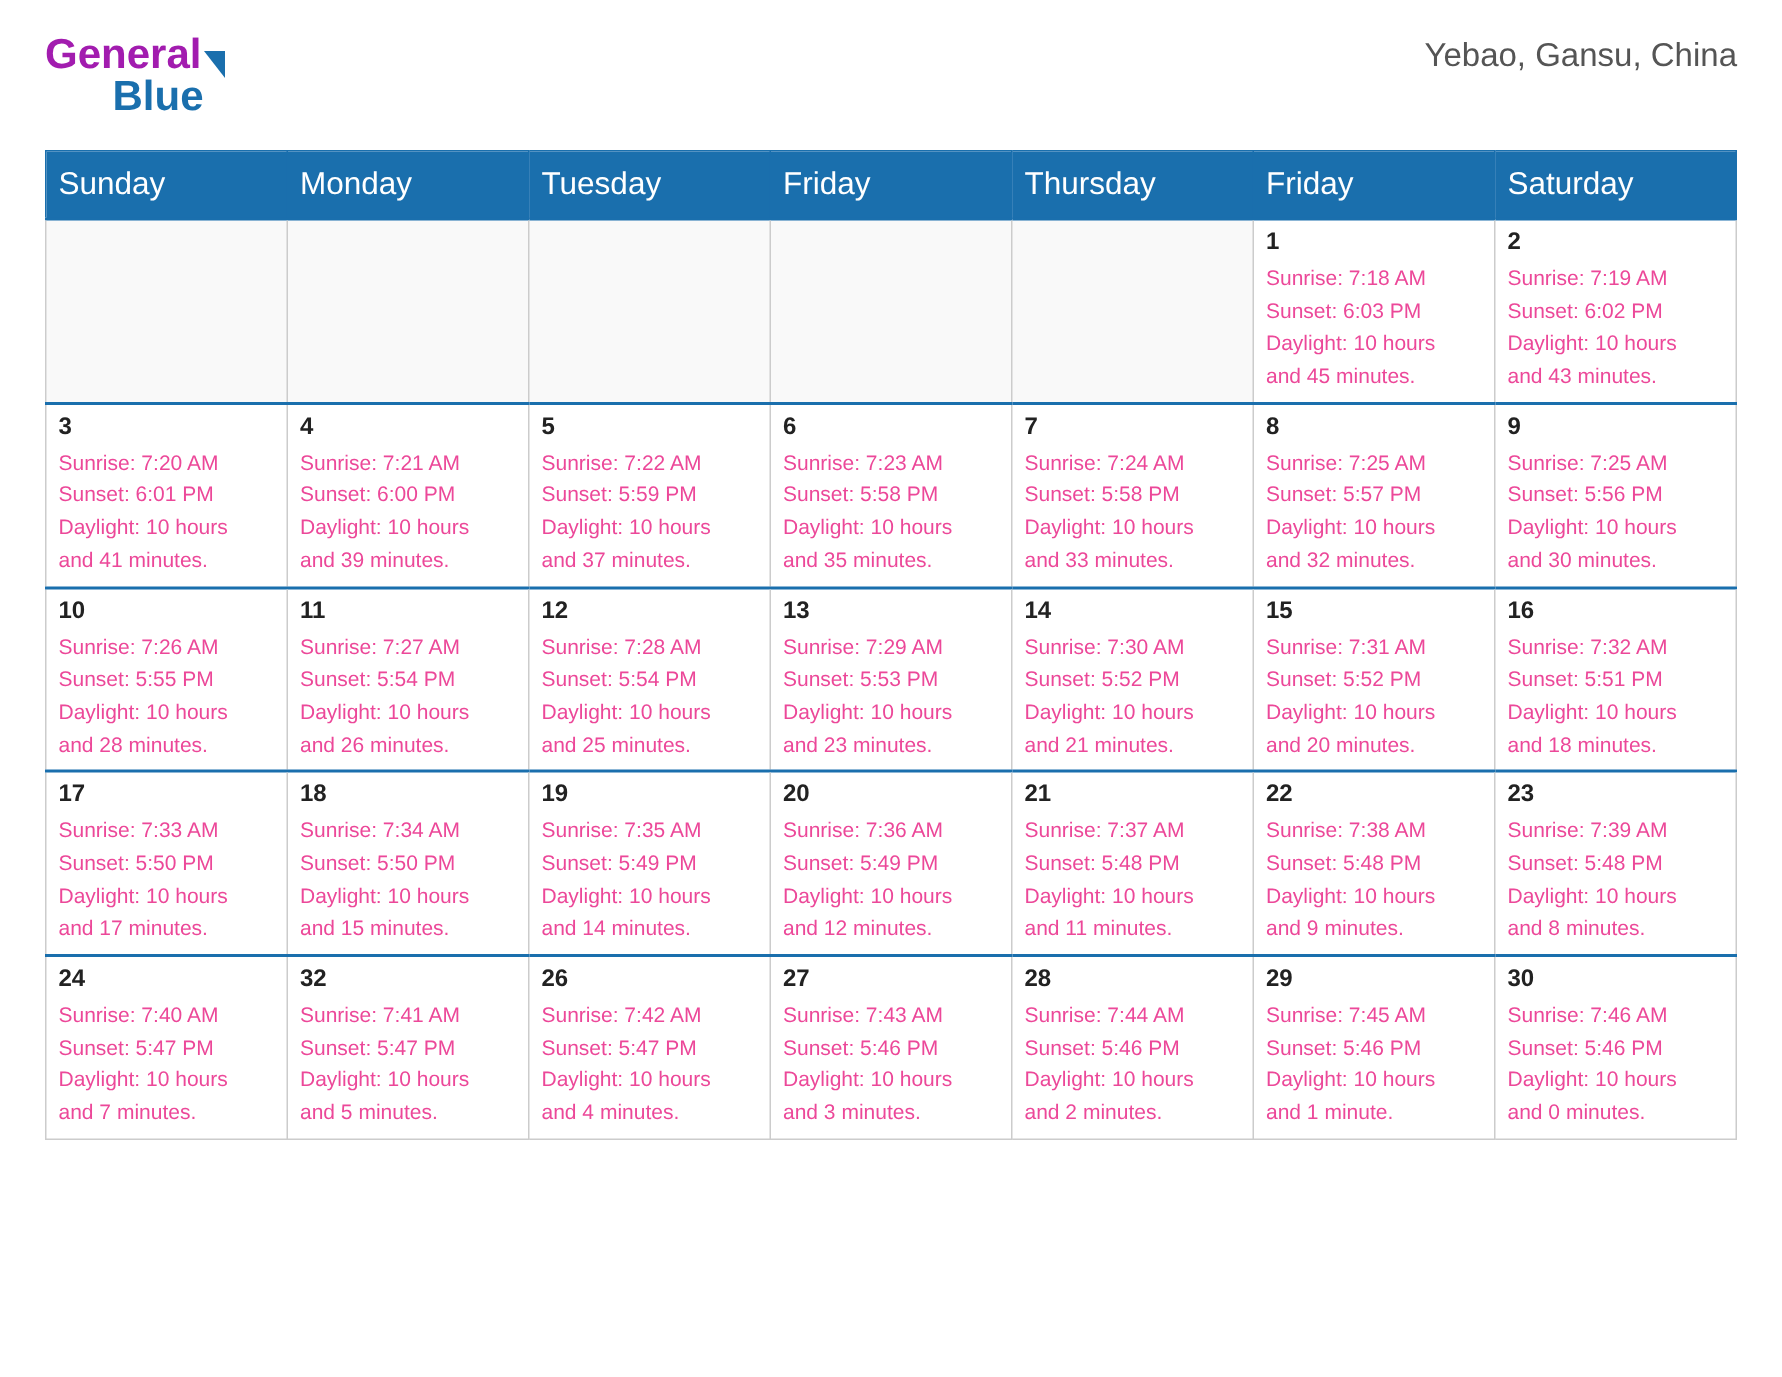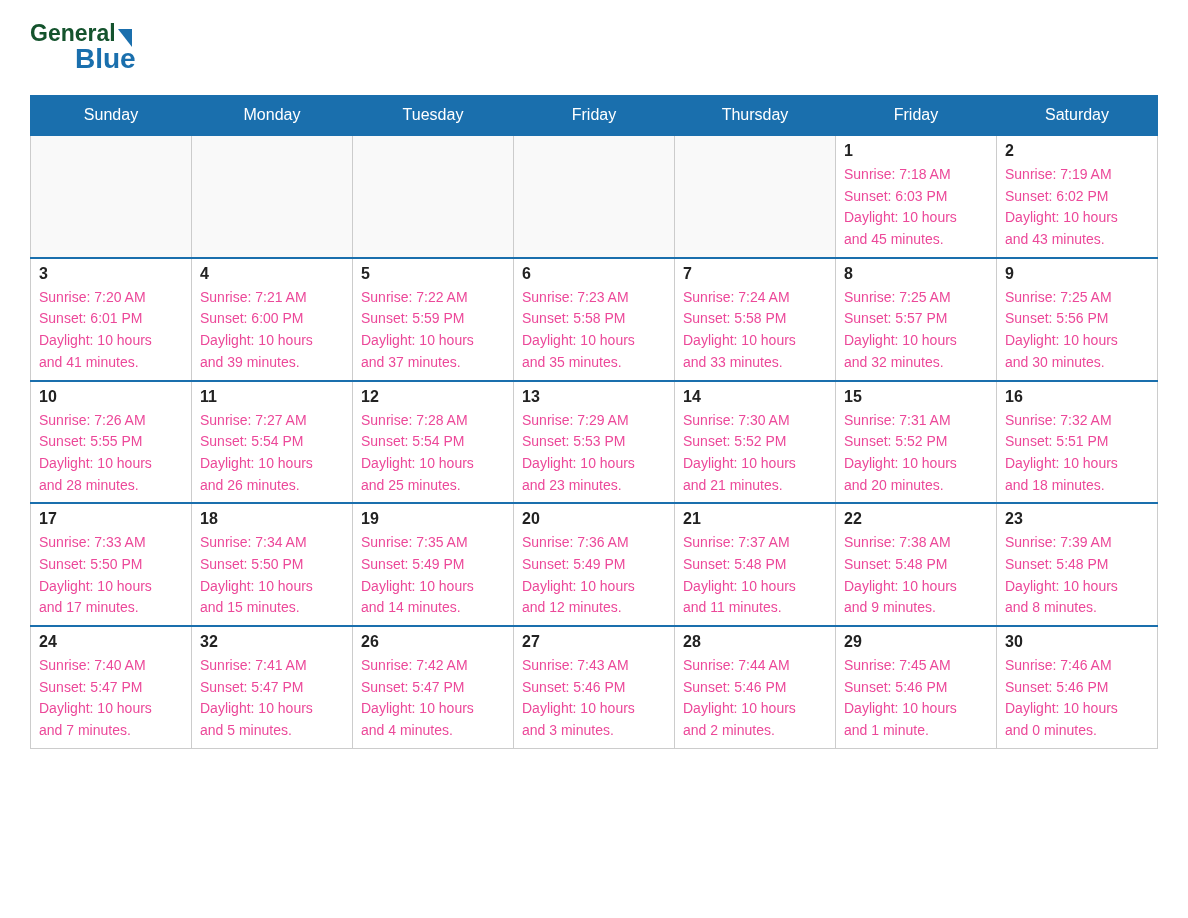--- a/index.html
+++ b/index.html
@@ -14,23 +14,23 @@
       display: flex;
       justify-content: space-between;
       align-items: flex-start;
       margin-bottom: 20px;
     }
     .logo {
       display: flex;
       align-items: center;
     }
     .logo-text-general {
-      font-size: 23px;
+      font-size: 28px;
       font-weight: bold;
-      color: #14532d;
+      color: #a21caf;
     }
     .logo-arrow {
       width: 0;
       height: 0;
       border-left: 14px solid transparent;
       border-right: 0px solid transparent;
       border-top: 18px solid #1a6fad;
       display: inline-block;
       margin-left: 2px;
       margin-top: 8px;
@@ -67,24 +67,24 @@
     table {
       width: 100%;
       border-collapse: collapse;
       table-layout: fixed;
     }
     thead tr {
       background-color: #1a6fad;
     }
     thead th {
       color: #ffffff;
-      font-size: 16px;
+      font-size: 21px;
       font-weight: normal;
       padding: 10px 8px;
-      text-align: center;
+      text-align: left;
       border: 1px solid #1a6fad;
     }
     tbody tr {
       vertical-align: top;
     }
     tbody td {
       border: 1px solid #cccccc;
       border-top: 2px solid #1a6fad;
       padding: 6px 8px;
       font-size: 13px;
@@ -113,20 +113,21 @@
   <div class="logo">
     <div class="logo-stack">
       <div class="logo-row1">
         <span class="logo-text-general">General</span>
         <span class="logo-arrow"></span>
       </div>
       <span class="logo-blue">Blue</span>
     </div>
   </div>
   <div class="title-block">
+    <div class="location-title">Yebao, Gansu, China</div>
   </div>
 </div>
 
 <table>
   <thead>
     <tr>
       <th>Sunday</th>
       <th>Monday</th>
       <th>Tuesday</th>
       <th>Friday</th>

